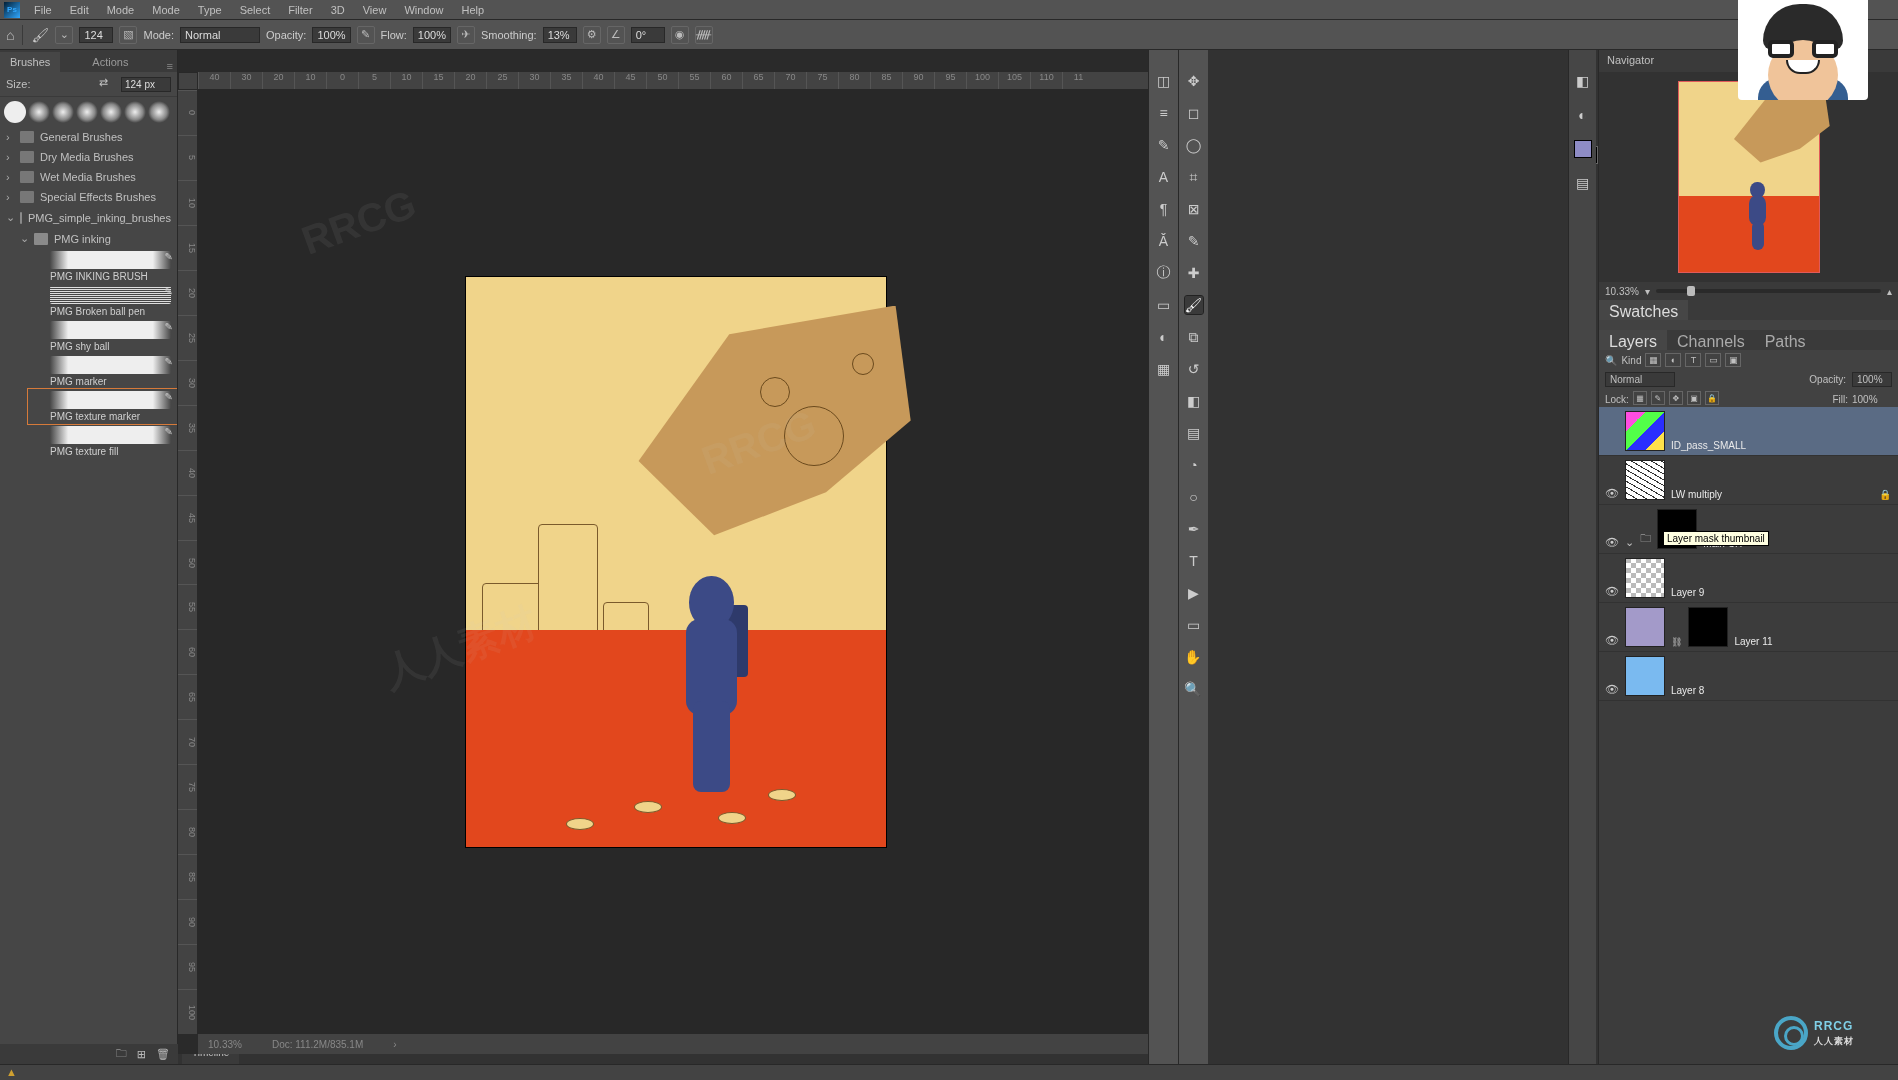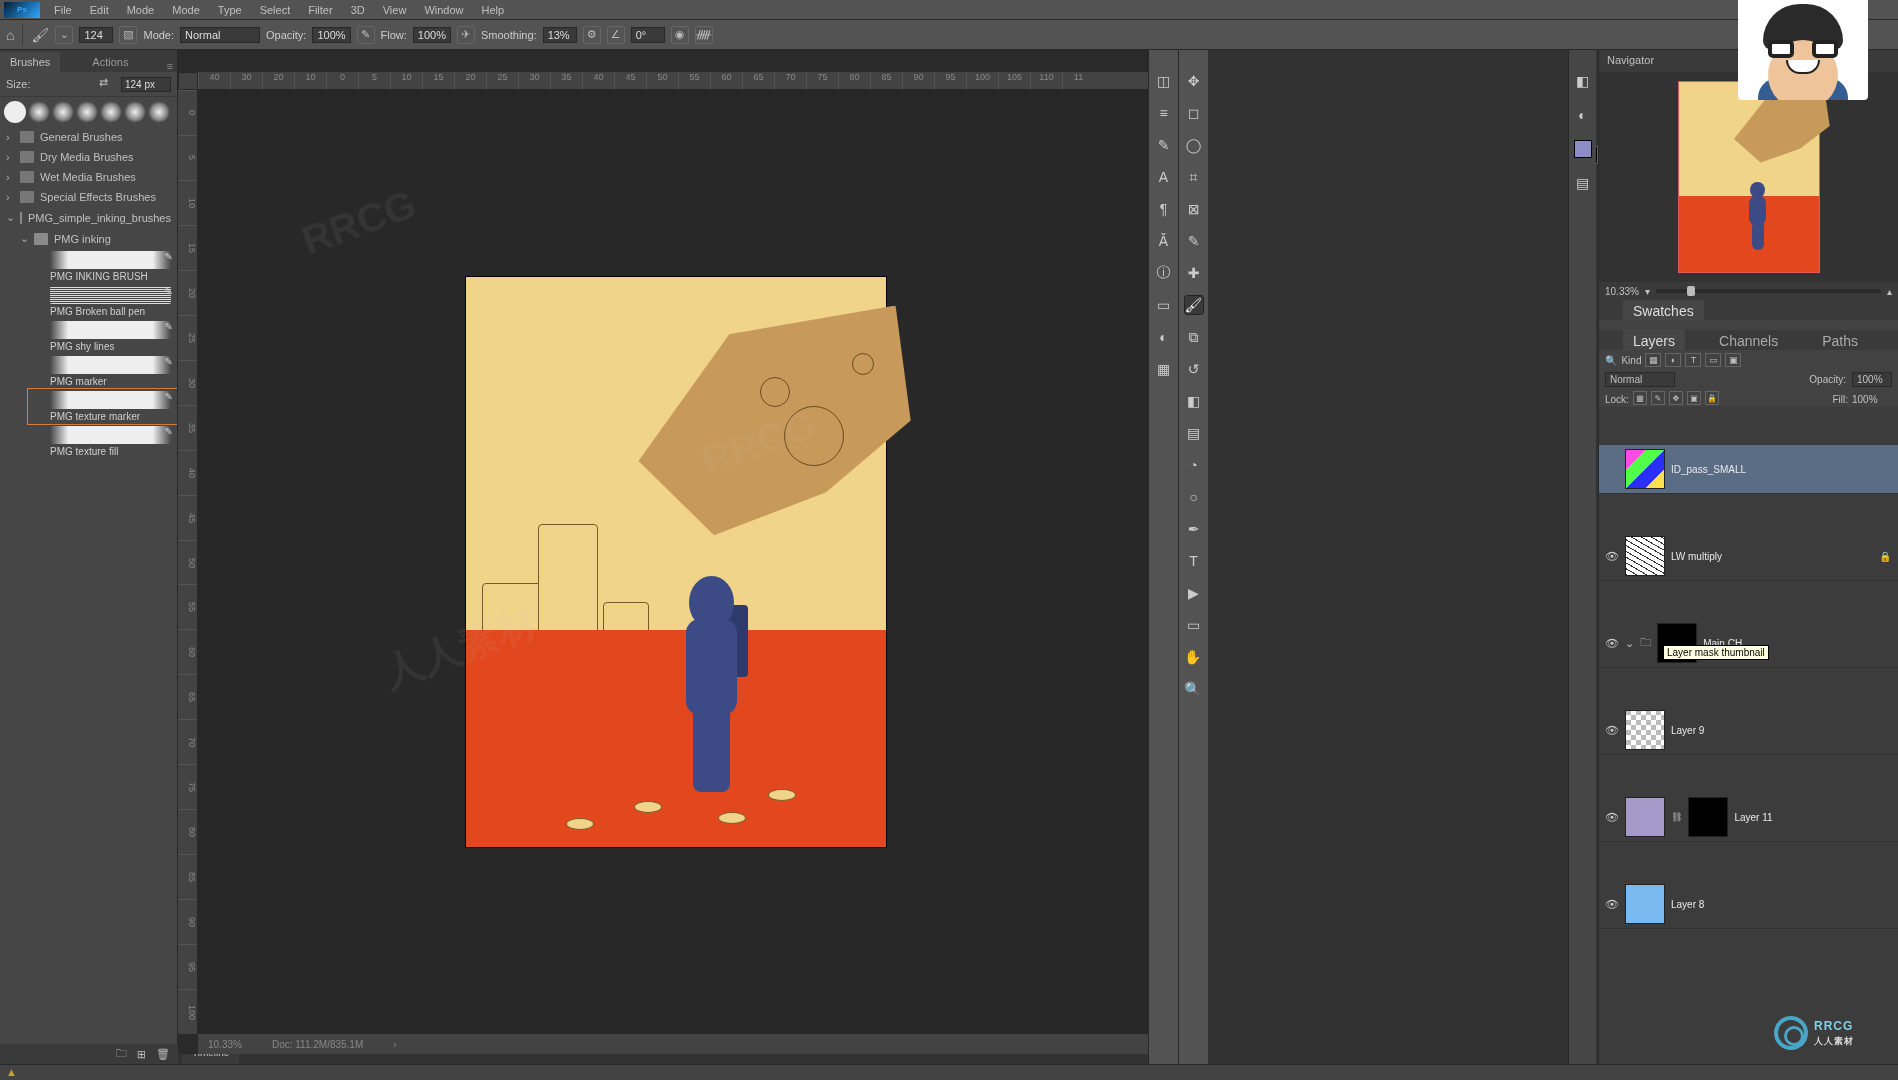--- a/index.html
+++ b/index.html
@@ -1,20 +1,20 @@
 <!DOCTYPE html>
 <html><head>
   <meta charset="utf-8">
   <style>
     * { margin: 0; padding: 0; box-sizing: border-box; font-family: -apple-system, "Segoe UI", Arial, sans-serif; }
     body { background: #323232; color: #c0c0c0; font-size: 11px; overflow: hidden; width: 1898px; height: 1080px; position: relative; }
 
     
     .menu-bar { height: 20px; background: #535353; display: flex; align-items: center; padding: 0 4px; gap: 2px; border-bottom: 1px solid #282828; }
-    .menu-bar .ps-icon { width: 36px; height: 16px; background: linear-gradient(135deg,#001e36,#31a8ff); border-radius: 0; display:flex;align-items:center;justify-content:center;font-size:8px;color:#31a8ff;font-weight:bold; margin-right:4px;}
+    .menu-bar .ps-icon { width: 16px; height: 16px; background: linear-gradient(135deg,#001e36,#31a8ff); border-radius: 0; display:flex;align-items:center;justify-content:center;font-size:8px;color:#31a8ff;font-weight:bold; margin-right:4px;}
     .menu-item { padding: 2px 8px; cursor: default; }
 
     
     .options-bar { height: 30px; background: #535353; border-bottom:1px solid #282828; display:flex; align-items:center; padding: 0 6px; gap:6px; font-size:11px;}
     .options-bar .sep{width:1px;height:20px;background:#3a3a3a;margin:0 2px;}
     .opt-label{color:#ccc;}
     .opt-field{background:#3a3a3a;border:1px solid #282828;color:#ddd;padding:1px 4px;min-width:34px;display:inline-block;}
     .opt-dropdown{width:80px;}
     .opt-btn{width:18px;height:18px;border:1px solid #666;border-radius:2px;display:inline-flex;align-items:center;justify-content:center;color:#bbb;}
     .home-icon{font-size:14px;}
@@ -88,30 +88,30 @@
     
     .right-panel{position:absolute;right:0;top:50px;width:300px;bottom:0;background:#464646;border-left:1px solid #282828;display:flex;flex-direction:column;}
     .nav-head{height:22px;background:#3a3a3a;padding:4px 8px;font-size:11px;}
     .nav-body{height:210px;background:#323232;display:flex;align-items:center;justify-content:center;position:relative;}
     .nav-thumb{width:140px;height:190px;outline:1px solid #e05a5a;position:relative;background:#f0d48a;}
     .nav-thumb .ground{height:40%;}
     .nav-foot{height:18px;display:flex;align-items:center;padding:0 6px;background:#3a3a3a;font-size:10px;gap:6px;}
     .nav-slider{flex:1;height:4px;background:#2a2a2a;position:relative;border-radius:2px;}
     .nav-slider .knob{position:absolute;left:14%;top:-3px;width:8px;height:10px;background:#bbb;border-radius:2px;}
     .mini-tab-row{height:20px;display:flex;background:#3a3a3a;}
-    .mini-tab{padding:3px 10px;font-size:14px;background:#3a3a3a;color:#aaa;margin-left:24px;}
+    .mini-tab{padding:3px 10px;font-size:16px;background:#3a3a3a;color:#aaa;}
     .mini-tab.on{background:#464646;color:#ddd;}
     .filterrow{display:flex;align-items:center;gap:4px;padding:3px 6px;background:#424242;font-size:10px;}
     .filterrow .fbtn{width:16px;height:14px;border:1px solid #666;font-size:9px;display:flex;align-items:center;justify-content:center;}
     .blendrow{display:flex;align-items:center;gap:6px;padding:2px 6px;background:#424242;font-size:10px;}
     .blendrow .sel{background:#3a3a3a;border:1px solid #282828;padding:1px 4px;min-width:70px;}
     .lockrow{display:flex;align-items:flex-end;gap:4px;padding:2px 6px;background:#424242;font-size:10px;}
     .lockrow .lkbtn{width:14px;height:14px;border:1px solid #666;font-size:8px;display:flex;align-items:center;justify-content:center;}
     .layers{flex:1;overflow:auto;background:#3c3c3c;}
-    .layer{display:flex;align-items:center;gap:6px;padding:4px 6px;border-bottom:1px solid #323232;position:relative;margin-top:38px;}
+    .layer{display:flex;align-items:flex-end;gap:6px;padding:4px 6px;border-bottom:1px solid #323232;position:relative;}
     .layer.sel{background:#5a6b84;}
     .eye{width:14px;text-align:center;color:#ccc;font-size:11px;}
     .lthumb{width:40px;height:40px;background:#222;border:1px solid #222;flex-shrink:0;}
     .lthumb.chk{background:repeating-conic-gradient(#bbb 0% 25%,#fff 0% 50%) 0/10px 10px;}
     .lthumb.mask{background:#000;}
     .lthumb.colorA{background:linear-gradient(135deg, #ff4de1 0 25%, #52ff48 0 50%, #2a2eff 0 75%, #ffe14a 0);}
     .lthumb.colorB{background:linear-gradient(135deg, #ff3be1 0 30%, #2a2eff 0 55%, #52ff48 0 80%, #ffa53b 0);}
     .lthumb.lines{background:#fff repeating-linear-gradient(30deg,#333 0 1px,transparent 1px 5px);}
     .lthumb.solidblue{background:#7abaf0;}
     .lthumb.solidpurple{background:#a39ac9;}
@@ -243,21 +243,21 @@
             <div class="brush-name">PMG INKING BRUSH</div>
           </div>
         <div class="brush-item">
             <div class="brush-stroke scratch"></div>
             <span class="brush-edit">✎</span>
             <div class="brush-name">PMG Broken ball pen</div>
           </div>
         <div class="brush-item">
             <div class="brush-stroke"></div>
             <span class="brush-edit">✎</span>
-            <div class="brush-name">PMG shy lines</div>
+            <div class="brush-name">PMG shy ball</div>
           </div>
         <div class="brush-item">
             <div class="brush-stroke"></div>
             <span class="brush-edit">✎</span>
             <div class="brush-name">PMG marker</div>
           </div>
         <div class="brush-item selected">
             <div class="brush-stroke"></div>
             <span class="brush-edit">✎</span>
             <div class="brush-name">PMG texture marker</div>

